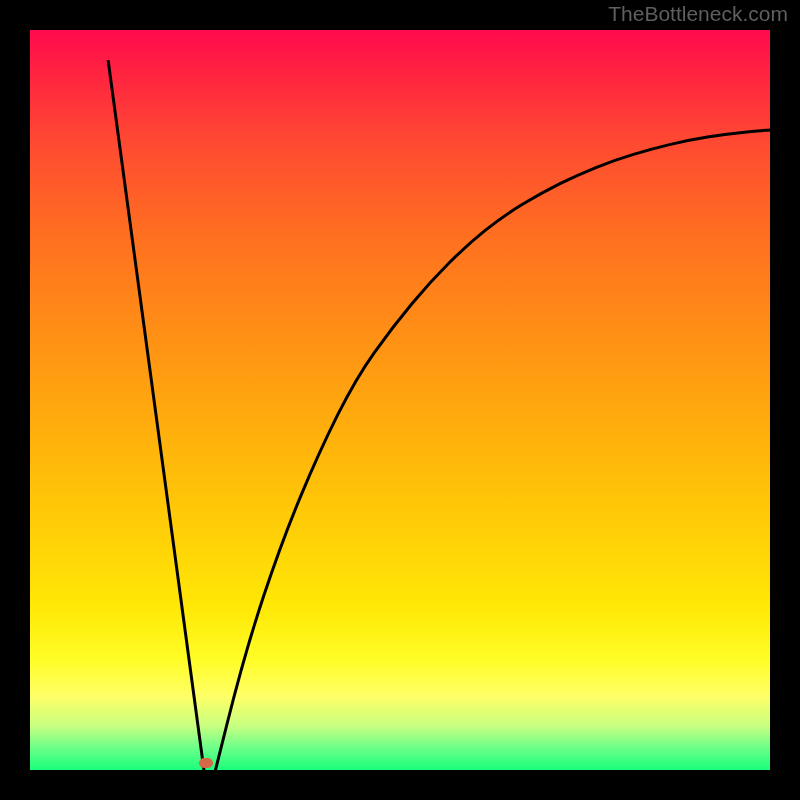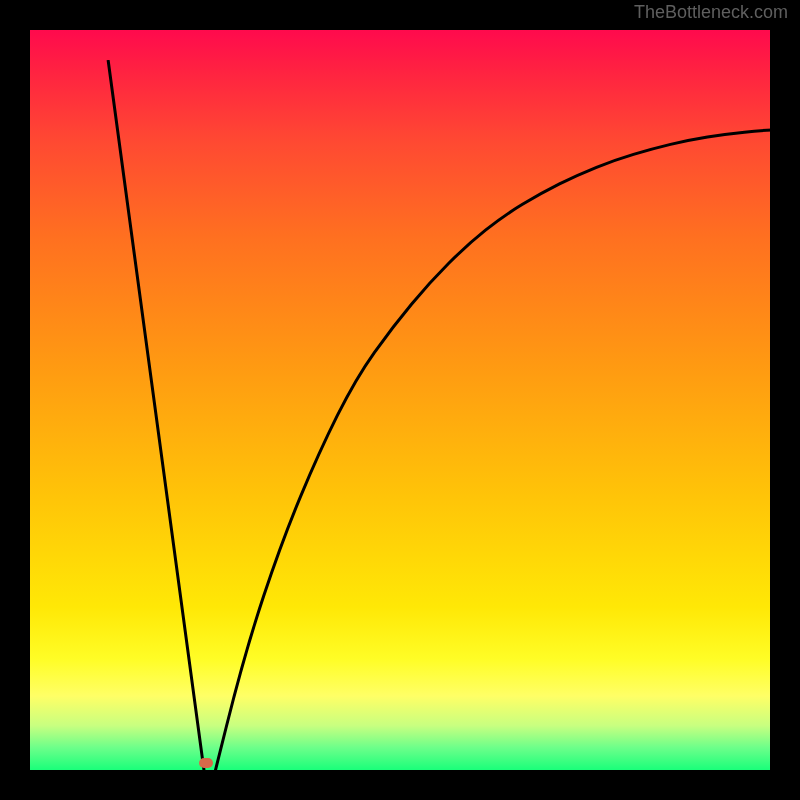--- a/index.html
+++ b/index.html
@@ -12,21 +12,21 @@
   }
   .container {
     position: relative;
     width: 800px;
     height: 800px;
   }
   .attribution {
     position: absolute;
     top: 2px;
     right: 12px;
-    font-size: 18px;
+    font-size: 21px;
     color: #5f5f5f;
     font-weight: 400;
     z-index: 10;
   }
   .plot {
     position: absolute;
     left: 0;
     top: 0;
     width: 800px;
     height: 800px;

